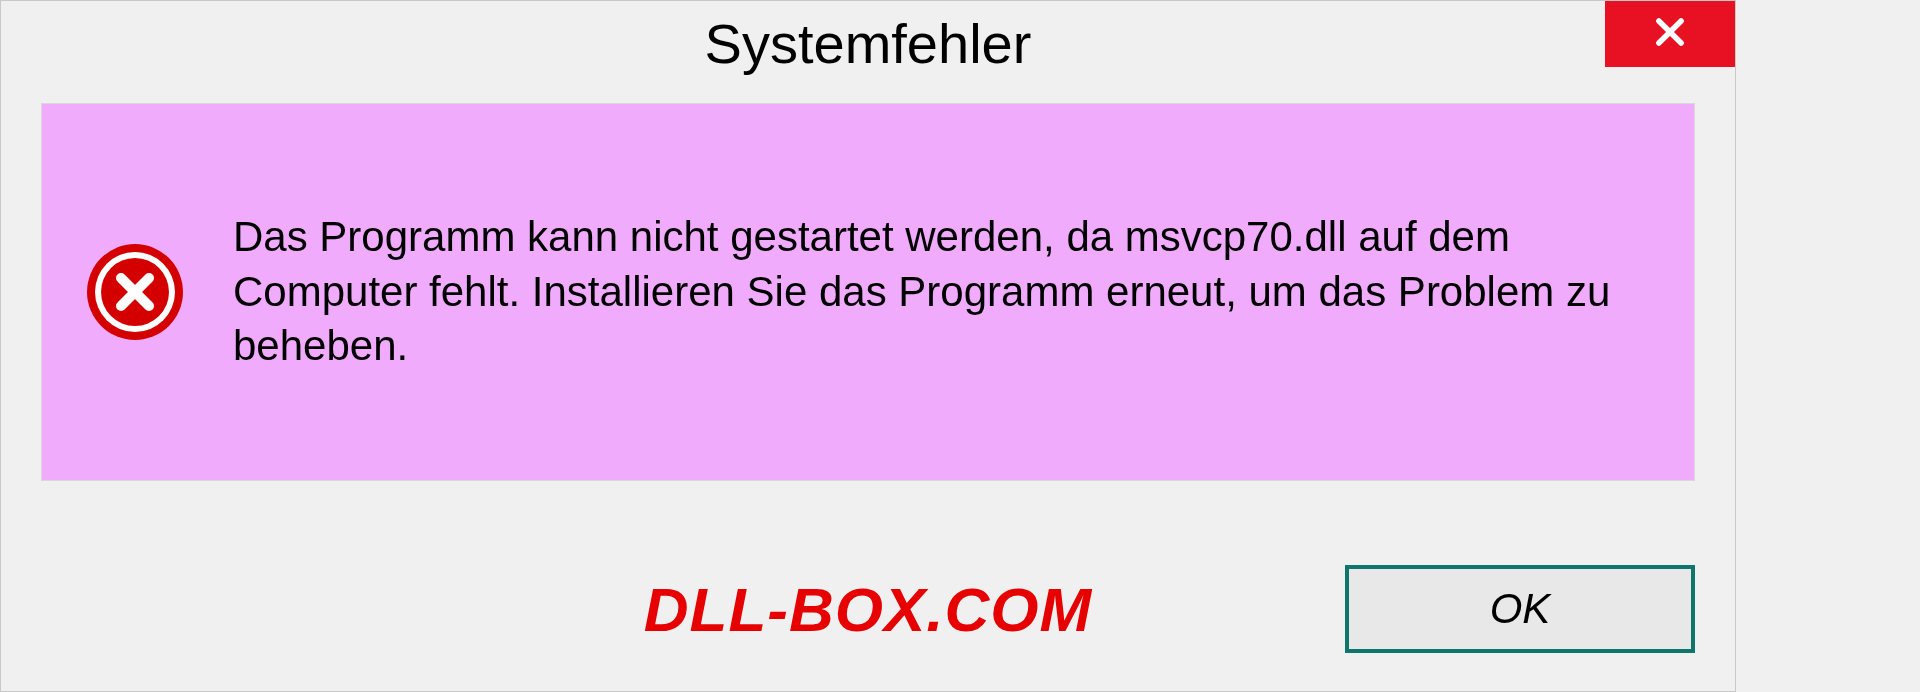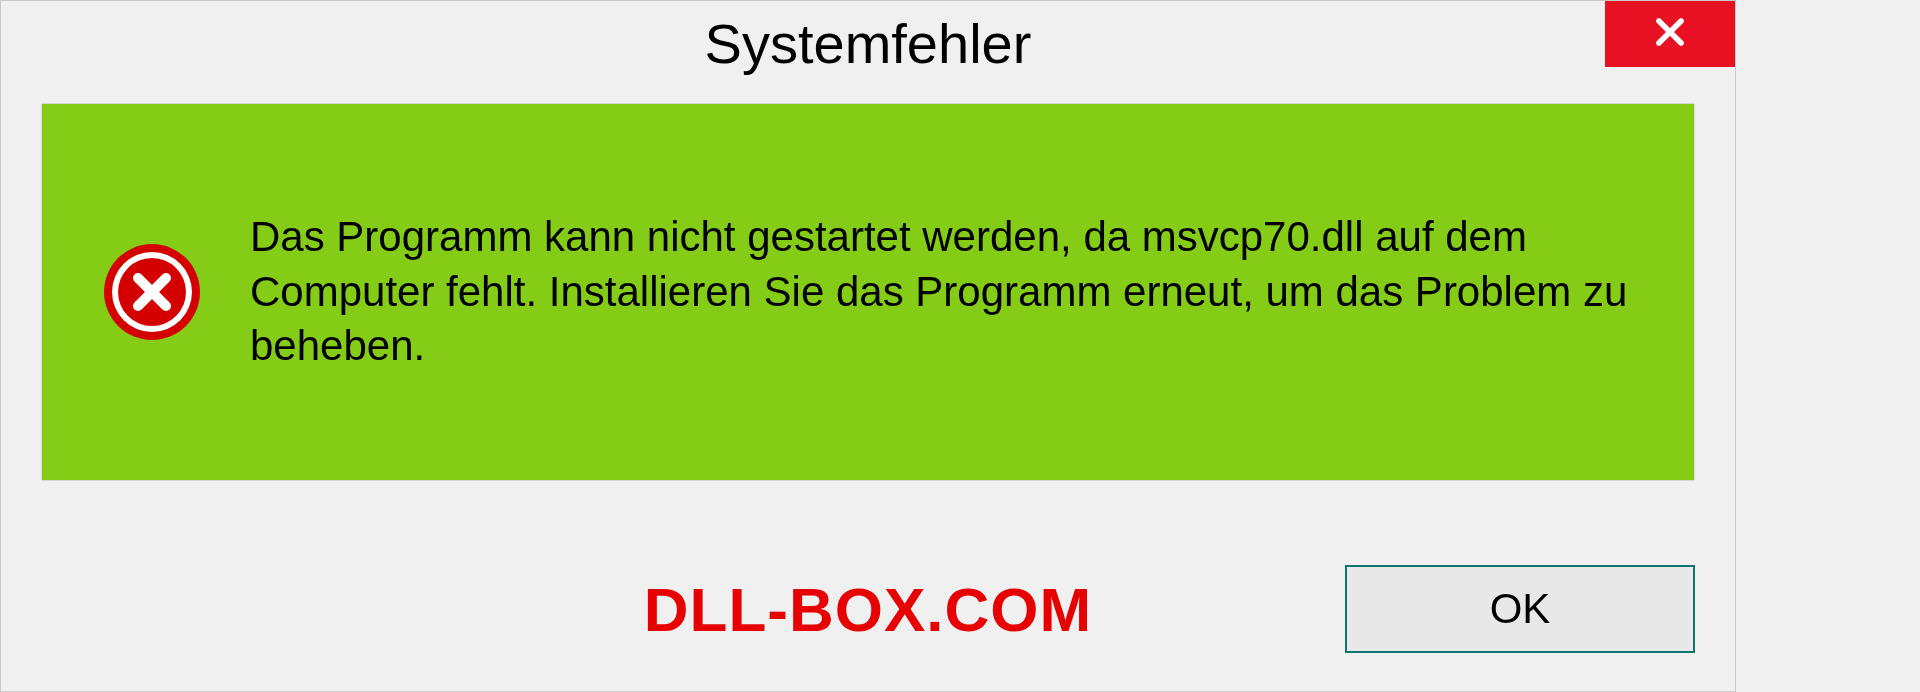--- a/index.html
+++ b/index.html
@@ -46,26 +46,26 @@
       align-items: center;
       justify-content: center;
       cursor: pointer;
     }
     .close-button svg {
       width: 38px;
       height: 38px;
     }
     .content-area {
       margin: 18px 40px 0 40px;
-      background: #84cc16;
+      background: #f0abfc;
       border: 1px solid #d8d8d8;
       height: 378px;
       display: flex;
       align-items: center;
-      padding: 0 60px;
+      padding: 0 43px;
     }
     .error-icon {
       flex-shrink: 0;
       width: 100px;
       height: 100px;
       margin-right: 48px;
     }
     .error-icon svg {
       width: 100px;
       height: 100px;
@@ -87,35 +87,37 @@
       justify-content: flex-end;
       padding: 0 40px;
     }
     .watermark {
       position: absolute;
       left: 50%;
       transform: translateX(-50%);
       font-size: 62px;
       font-weight: 900;
       color: #e60000;
+      font-style: italic;
       letter-spacing: 1px;
       font-family: Arial, sans-serif;
     }
     .ok-button {
       width: 350px;
       height: 88px;
       background: #e8e8e8;
-      border: 2px solid #0f766e;
+      border: 4px solid #0f766e;
       font-size: 42px;
       color: #000;
       cursor: pointer;
       display: flex;
       align-items: center;
       justify-content: center;
       font-family: inherit;
+      font-style: italic;
     }
   </style>
 </head>
 <body>
 
 <div class="dialog">
   <div class="title-bar">
     <span class="title-text">Systemfehler</span>
     <div class="close-button">
       <span>

